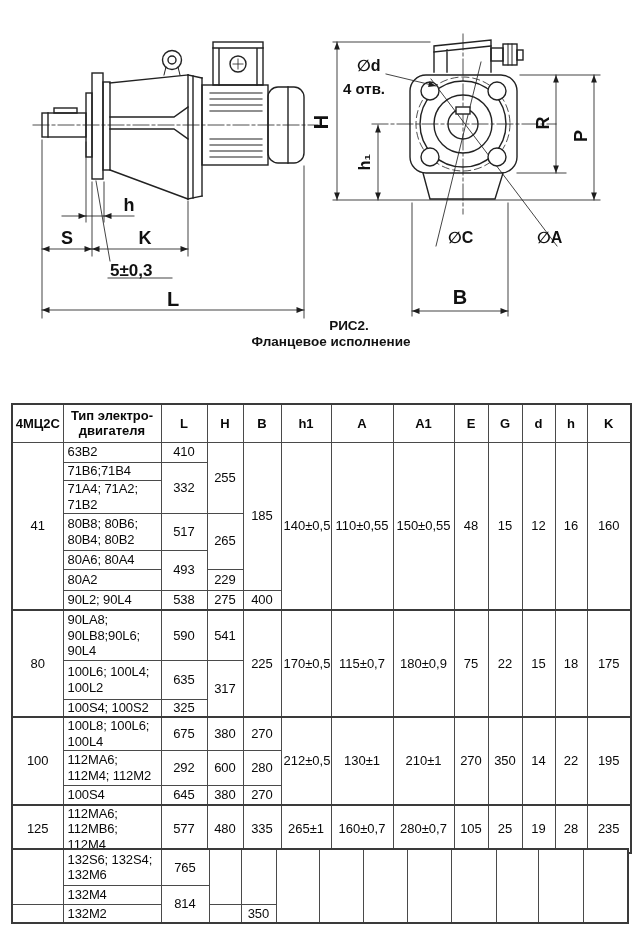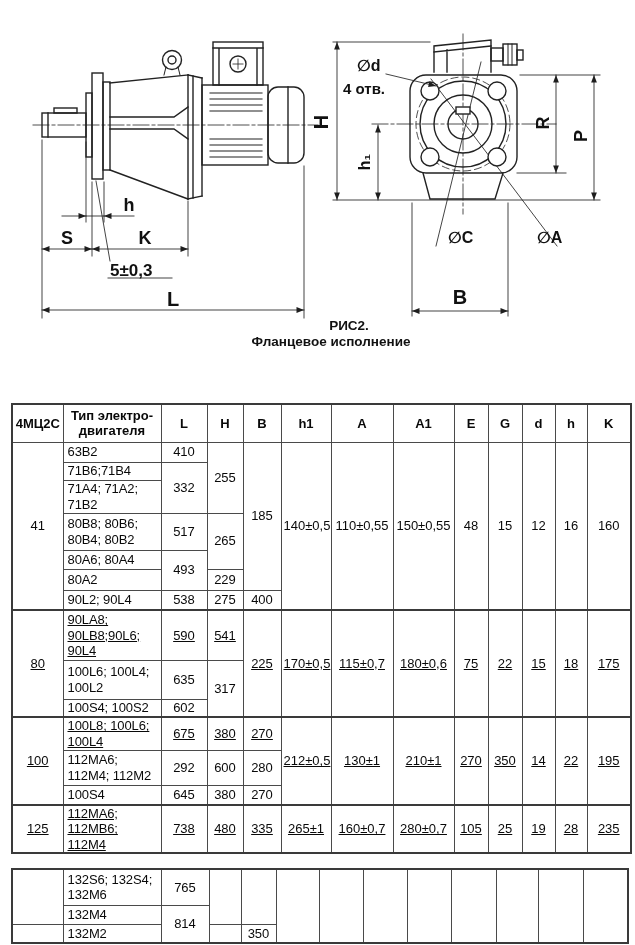--- a/index.html
+++ b/index.html
@@ -6,21 +6,21 @@
   .page{position:relative;width:635px;height:945px;background:#ffffff;overflow:hidden;
         font-family:"Liberation Sans", sans-serif;color:#000;}
   svg text{font-family:"Liberation Sans","DejaVu Sans",sans-serif;}
   table{border-collapse:collapse;table-layout:fixed;position:absolute;background:#fff;
         border:2px solid #3a3a3a;}
   td,th{border:1px solid #4a4a4a;font-size:13px;line-height:1.18;color:#090909;
         padding:0 2px;text-align:center;vertical-align:middle;overflow:hidden;
         font-weight:normal;}
   th{font-weight:bold;}
   td.type{text-align:left;padding-left:4px;padding-right:1px;letter-spacing:-0.1px;}
-  tr.sec td{border-top:2px solid #3a3a3a;text-decoration:underline;}
+  tr.sec td{border-top:2px solid #3a3a3a;}
 </style>
 </head>
 <body>
 
 <div class="page">
 
   <svg width="635" height="398" viewBox="0 0 635 398">
     <defs>
       <marker id="arr" viewBox="0 0 10 10" refX="9.3" refY="5" markerWidth="10" markerHeight="10" orient="auto-start-reverse">
         <path d="M0.5,1.6 L9.3,5 L0.5,8.4 Z" fill="#1e1e1e" stroke="none"></path>
@@ -211,35 +211,35 @@
       </tr>
 
       <tr class="sec" style="height:50px">
         <td rowspan="3">80</td>
         <td class="type">90LA8; 90LB8;90L6; 90L4</td>
         <td>590</td>
         <td>541</td>
         <td rowspan="3">225</td>
         <td rowspan="3">170±0,5</td>
         <td rowspan="3">115±0,7</td>
-        <td rowspan="3">180±0,6</td>
+        <td rowspan="3">180±0,9</td>
         <td rowspan="3">75</td>
         <td rowspan="3">22</td>
         <td rowspan="3">15</td>
         <td rowspan="3">18</td>
         <td rowspan="3">175</td>
       </tr>
       <tr style="height:39px">
         <td class="type">100L6; 100L4; 100L2</td>
         <td>635</td>
         <td rowspan="2">317</td>
       </tr>
       <tr style="height:18px">
         <td class="type">100S4; 100S2</td>
-        <td>602</td>
+        <td>325</td>
       </tr>
 
       <tr class="sec" style="height:33px">
         <td rowspan="3">100</td>
         <td class="type">100L8; 100L6; 100L4</td>
         <td>675</td>
         <td>380</td>
         <td>270</td>
         <td rowspan="3">212±0,5</td>
         <td rowspan="3">130±1</td>
@@ -259,37 +259,37 @@
       <tr style="height:20px">
         <td class="type">100S4</td>
         <td>645</td>
         <td>380</td>
         <td>270</td>
       </tr>
 
       <tr class="sec" style="height:36px">
         <td>125</td>
         <td class="type">112MA6; 112MB6; 112M4</td>
-        <td>738</td>
+        <td>577</td>
         <td>480</td>
         <td>335</td>
         <td>265±1</td>
         <td>160±0,7</td>
         <td>280±0,7</td>
         <td>105</td>
         <td>25</td>
         <td>19</td>
         <td>28</td>
         <td>235</td>
       </tr>
     </tbody>
   </table>
 
   
-  <table style="left:11px;top:868px;width:616px;">
+  <table style="left:11px;top:848px;width:616px;">
     <colgroup>
       <col style="width:51px">
         <col style="width:98px">
         <col style="width:48px">
         <col style="width:32px">
       <col style="width:35px">
         <col style="width:43px">
         <col style="width:44px">
         <col style="width:44px">
       <col style="width:44px">

